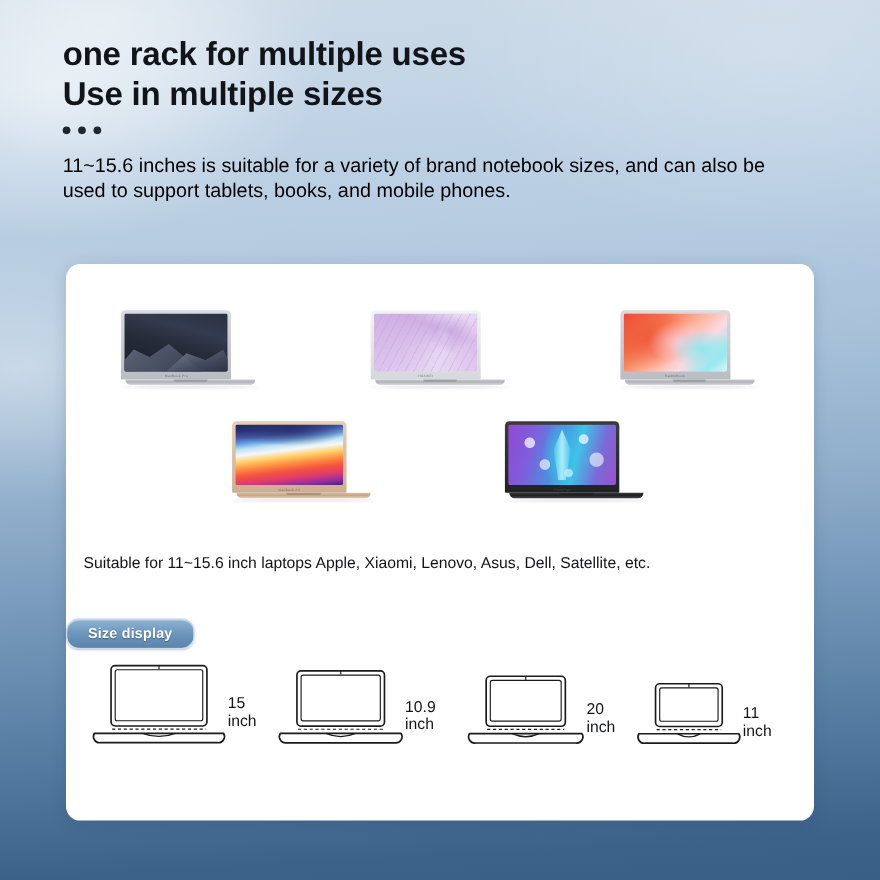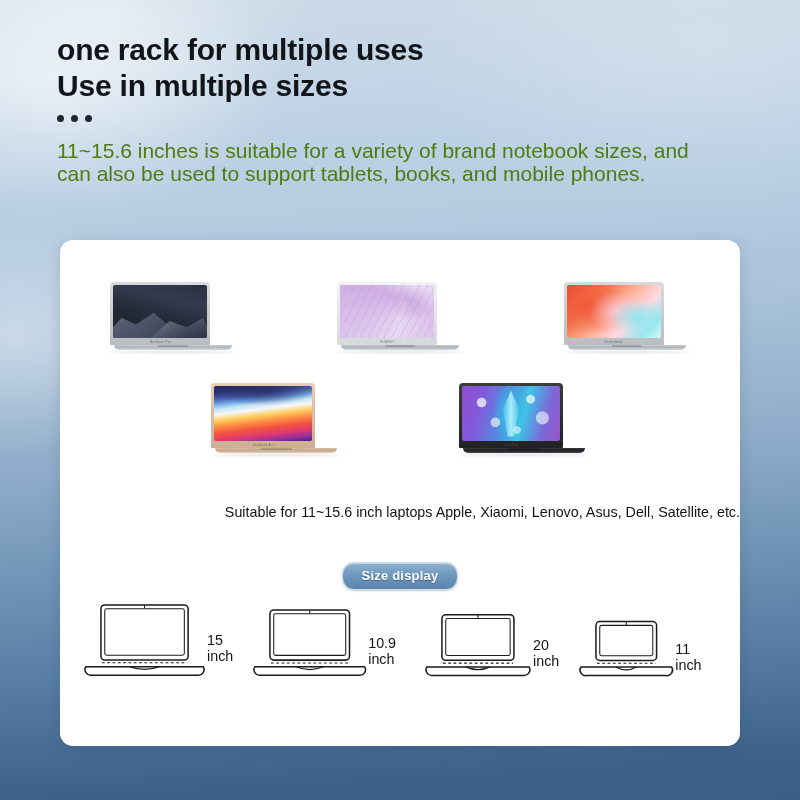--- a/index.html
+++ b/index.html
@@ -20,22 +20,22 @@
 
   
   .header { position:absolute; left:57px; top:32px; width:690px; }
   .h-line {
     font-size:30px; font-weight:bold; color:#111418;
     letter-spacing:-0.2px; line-height:36px; white-space:nowrap;
   }
   .dots { margin-top:11px; display:flex; gap:7px; }
   .dots i { width:7px; height:7px; border-radius:50%; background:#20262e; display:block; }
   .lede {
-    margin-top:17px; font-size:21px; line-height:23px;
-    color:#4d7c0f; max-width:652px;
+    margin-top:17px; font-size:18px; line-height:23px;
+    color:#000000; max-width:652px;
   }
 
   
   .card {
     position:absolute; left:60px; top:240px; width:680px; height:506px;
     background:#fff; border-radius:13px;
     box-shadow:0 3px 14px rgba(30,55,85,0.17);
   }
 
   
@@ -135,25 +135,25 @@
   }
   .wp-thinkpad::after {
     content:""; position:absolute; left:42%; top:8%; width:16%; height:84%;
     background:linear-gradient(90deg, rgba(255,255,255,0.1), rgba(190,245,255,0.85), rgba(255,255,255,0.1));
     clip-path:polygon(50% 0%, 100% 40%, 72% 100%, 28% 100%, 0% 40%);
   }
 
   
   .caption {
     position:absolute; left:0; right:0; top:264px;
-    text-align:right; font-size:14.3px; color:#101418;
-  }
-
-  
-  .badge-wrap { position:absolute; left:0; right:0; top:322px; display:flex; justify-content:center; }
+    text-align:left; font-size:14.3px; color:#101418;padding-left:16px;
+  }
+
+  
+  .badge-wrap { position:absolute; left:0; right:0; top:322px; display:flex; }
   .badge {
     padding:5px 19px 6px; border-radius:12px;
     background:linear-gradient(180deg,#8fb3d2 0%,#6e97bd 48%,#5a84ad 100%);
     border:1px solid #cfdcea;
     box-shadow:0 1px 2px rgba(40,70,100,0.30), inset 0 1px 0 rgba(255,255,255,0.45);
     color:#fff; font-size:13px; font-weight:bold;
     text-shadow:0 1px 1px rgba(35,60,90,0.55);
     letter-spacing:0.2px; white-space:nowrap;
   }
 

